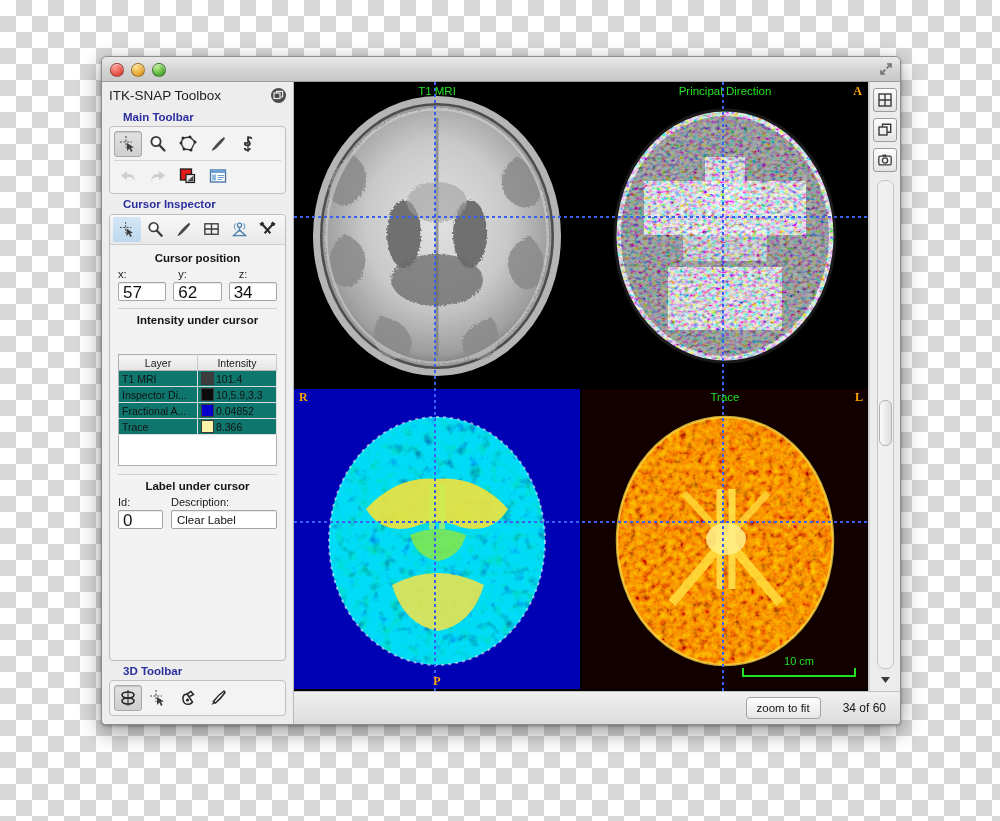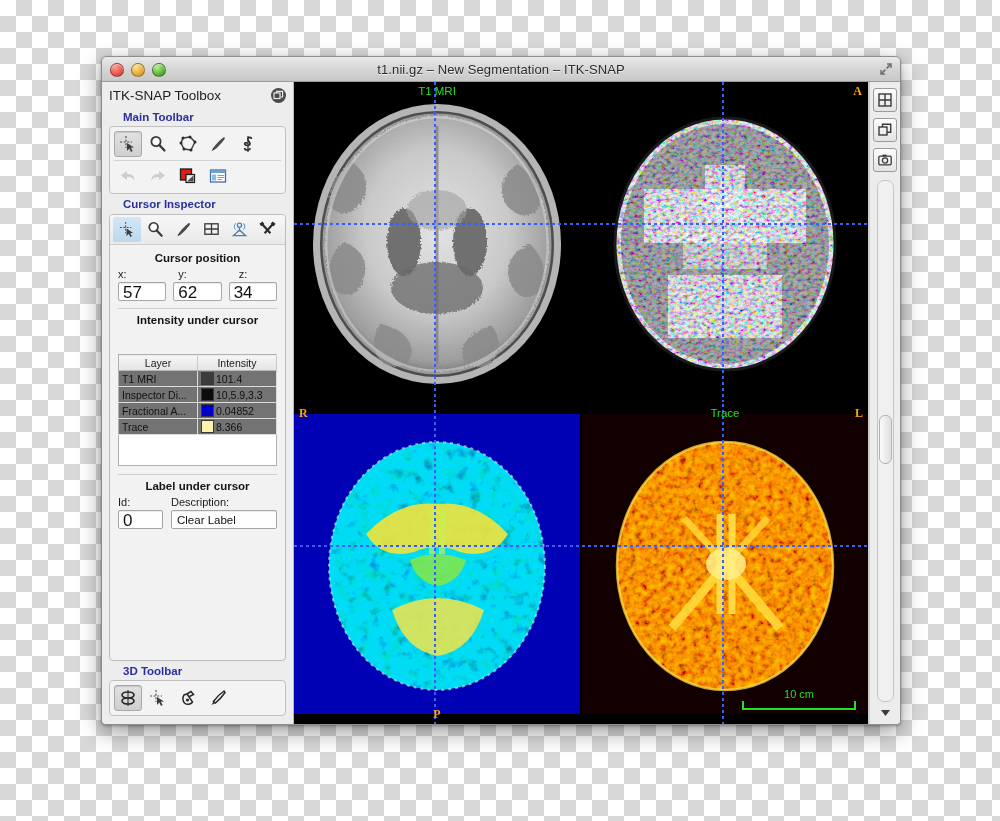--- a/index.html
+++ b/index.html
@@ -146,21 +146,21 @@
     background: #fff; border: 1px solid #a6a6a6;
     border-radius: 2px; font-size: 17px; color: #111;
     padding-left: 4px; box-sizing: border-box;
     box-shadow: inset 0 1px 1px rgba(0,0,0,0.09);
   }
   .hsep { border: 0; border-top: 1px solid #cfcfcf; margin: 3px 0 5px 0; }
 
   
   #intensity-table {
     width: 100%; border-collapse: collapse;
-    border: 1px solid #b0b0b0; background: #737373;
+    border: 1px solid #b0b0b0; background: #0f766e;
     font-size: 10.5px;
     margin-top: 28px;
   }
   #intensity-table th {
     background: linear-gradient(to bottom,#f6f6f6,#e4e4e4);
     border-bottom: 1px solid #b7b7b7;
     border-right: 1px solid #c9c9c9;
     font-weight: normal; color: #1a1a1a;
     height: 15px; padding: 0 2px;
   }
@@ -255,21 +255,20 @@
 <body>
 
 <div id="app-window">
 
   <div id="title-bar">
     <div class="traffic-lights">
       <div class="tl tl-close"></div>
       <div class="tl tl-min"></div>
       <div class="tl tl-max"></div>
     </div>
-    <div id="window-title">t1.nii.gz – New Segmentation – ITK-SNAP</div>
     <div id="resize-grip">
       <svg width="16" height="16" viewBox="0 0 16 16">
         <path d="M9 3 L13 3 L13 7" fill="none" stroke="#6d6d6d" stroke-width="1.4"></path>
         <path d="M12.6 3.4 L8.6 7.4" stroke="#6d6d6d" stroke-width="1.6"></path>
         <path d="M7 13 L3 13 L3 9" fill="none" stroke="#6d6d6d" stroke-width="1.4"></path>
         <path d="M3.4 12.6 L7.4 8.6" stroke="#6d6d6d" stroke-width="1.6"></path>
       </svg>
     </div>
   </div>
 
@@ -578,20 +577,21 @@
               <g clip-path="url(#clip-dti)">
                 <rect width="290" height="300" filter="url(#dti)" opacity="0.95"></rect>
                 <ellipse cx="145" cy="152" rx="104" ry="120" fill="#000" opacity="0.28"></ellipse>
                 <path d="M78 128 q30 -30 66 -26 q38 -4 68 26 q-14 24 -44 16 q-24 -10 -46 0 q-30 8 -44 -16Z" fill="#d02020" opacity="0.82" filter="url(#dti)"></path>
                 <path d="M98 200 q46 -22 94 0 q-12 34 -48 40 q-36 -6 -46 -40Z" fill="#1aa81a" opacity="0.78" filter="url(#dti)"></path>
                 <path d="M130 86 q16 -16 30 0 q6 24 -14 40 q-22 -14 -16 -40Z" fill="#2020d8" opacity="0.75" filter="url(#dti)"></path>
                 <path d="M110 150 q36 -12 70 0 q-6 22 -36 24 q-28 -4 -34 -24Z" fill="#16b016" opacity="0.6" filter="url(#dti)"></path>
               </g>
               <ellipse cx="145" cy="152" rx="110" ry="126" fill="none" stroke="#1a1a1a" stroke-width="3"></ellipse>
             </svg>
+            <div class="pane-title">Principal Direction</div>
             <div class="orient or-A-left">A</div>
             <div class="xhair-v" style="left:49%"></div>
             <div class="xhair-h" style="top:44%"></div>
           </div>
 
           <div class="pane">
             <svg class="brain" width="290" height="300" viewBox="0 0 290 300">
               <defs>
                 <filter id="fa">
                     <feTurbulence type="fractalNoise" baseFrequency="0.09" numOctaves="4" result="t"></feTurbulence>
@@ -676,16 +676,20 @@
             <div id="rail-thumb"></div>
           </div>
           <div id="rail-arrow">
             <svg width="11" height="9" viewBox="0 0 11 9">
                 <path d="M1 2 H10 L5.5 8 Z" fill="#3a3a3a"></path>
               </svg>
           </div>
         </div>
       </div>
 
+      <div id="status-bar">
+        <div id="zoom-fit-btn">zoom to fit</div>
+        <div id="slice-counter">34 of 60</div>
+      </div>
     </div>
 
   </div>
 </div>
 
 </body></html>

